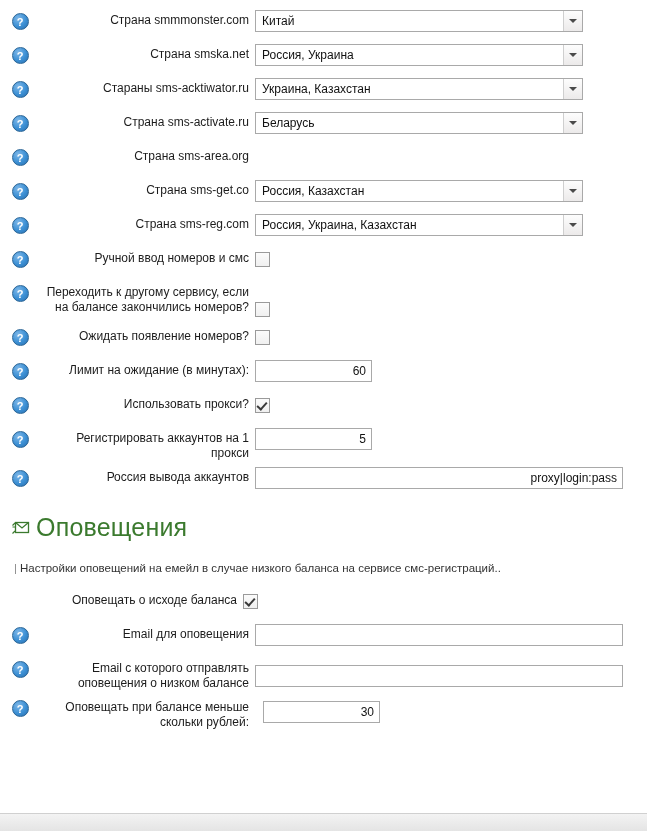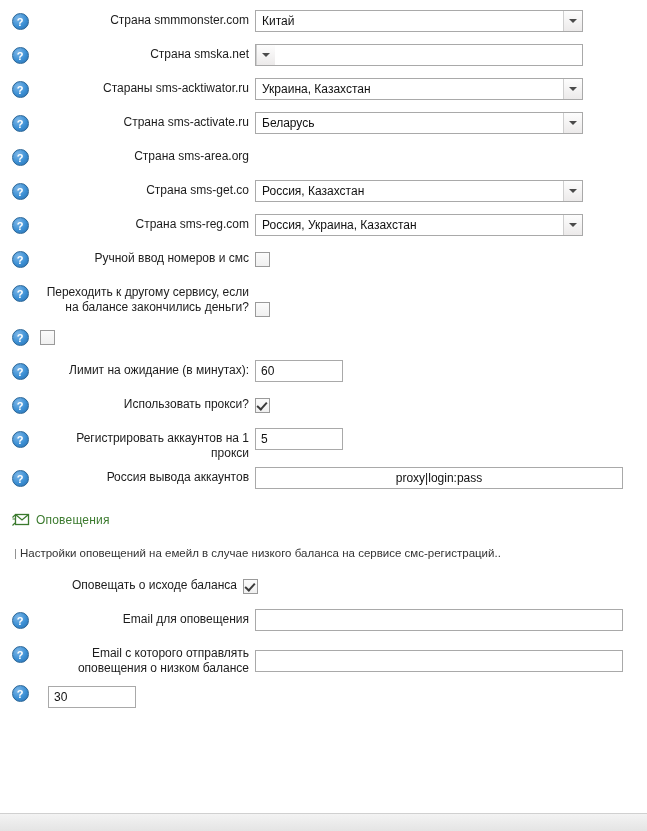--- a/index.html
+++ b/index.html
@@ -117,25 +117,26 @@
     background: #ffffff;
     border: 1px solid #a9a9a9;
     box-sizing: border-box;
     font-family: "Liberation Sans", sans-serif;
     font-size: 12px;
     color: #111111;
     padding: 0 5px;
     outline: none;
   }
   .txt.num {
-    width: 88px;
+    width: 117px;
+    text-align: right;
   }
   .txt.wide {
     width: 368px;
-    text-align: center;
+    text-align: right;
   }
 
   
   .cb {
     width: 15px;
     height: 15px;
     border: 1px solid #9a9a9a;
     background: linear-gradient(#fbfbfb, #f0f0f0);
     box-sizing: border-box;
     display: inline-block;
@@ -158,21 +159,21 @@
   
   .section {
     margin-top: 16px;
     padding-left: 12px;
   }
   .section-title {
     display: flex;
     align-items: center;
     gap: 6px;
     color: #3b7a2e;
-    font-size: 12px;
+    font-size: 25px;
     font-weight: normal;
     letter-spacing: 0.2px;
   }
   .mail-icon {
     width: 18px;
     height: 14px;
     position: relative;
     display: inline-block;
   }
   .mail-icon svg { display: block; }
@@ -226,20 +227,21 @@
       </div>
     </div>
 
     <div class="row">
       <div class="help-cell">
         <div class="help-icon">?</div>
       </div>
       <div class="label-cell">Страна smska.net</div>
       <div class="ctrl-cell">
         <div class="combo">
+          <span class="combo-text">Россия, Украина</span>
           <span class="combo-btn">
               <span class="arrow"></span>
             </span>
         </div>
       </div>
     </div>
 
     <div class="row">
       <div class="help-cell">
         <div class="help-icon">?</div>
@@ -314,30 +316,31 @@
       <div class="label-cell">Ручной ввод номеров и смс</div>
       <div class="ctrl-cell">
         <span class="cb"></span>
       </div>
     </div>
 
     <div class="row">
       <div class="help-cell">
         <div class="help-icon">?</div>
       </div>
-      <div class="label-cell">Переходить к другому сервису, если на балансе закончились деньги?</div>
+      <div class="label-cell">Переходить к другому сервису, если на балансе закончились номеров?</div>
       <div class="ctrl-cell" style="padding-top:18px;">
         <span class="cb"></span>
       </div>
     </div>
 
     <div class="row">
       <div class="help-cell">
         <div class="help-icon">?</div>
       </div>
+      <div class="label-cell">Ожидать появление номеров?</div>
       <div class="ctrl-cell">
         <span class="cb"></span>
       </div>
     </div>
 
     <div class="row">
       <div class="help-cell">
         <div class="help-icon">?</div>
       </div>
       <div class="label-cell">Лимит на ожидание (в минутах):</div>
@@ -421,20 +424,21 @@
       <div class="label-cell">Email с которого отправлять оповещения о низком балансе</div>
       <div class="ctrl-cell" style="padding-top:9px;">
         <input class="txt wide" type="text" value="" style="">
       </div>
     </div>
 
     <div class="row">
       <div class="help-cell">
         <div class="help-icon">?</div>
       </div>
+      <div class="label-cell">Оповещать при балансе меньше скольки рублей:</div>
       <div class="ctrl-cell" style="padding-top:6px;padding-left:8px;">
         <input class="txt num" type="text" value="30" style="">
       </div>
     </div>
 
   </div>
 
   <div class="bottom-bar"></div>
 </div>
 

